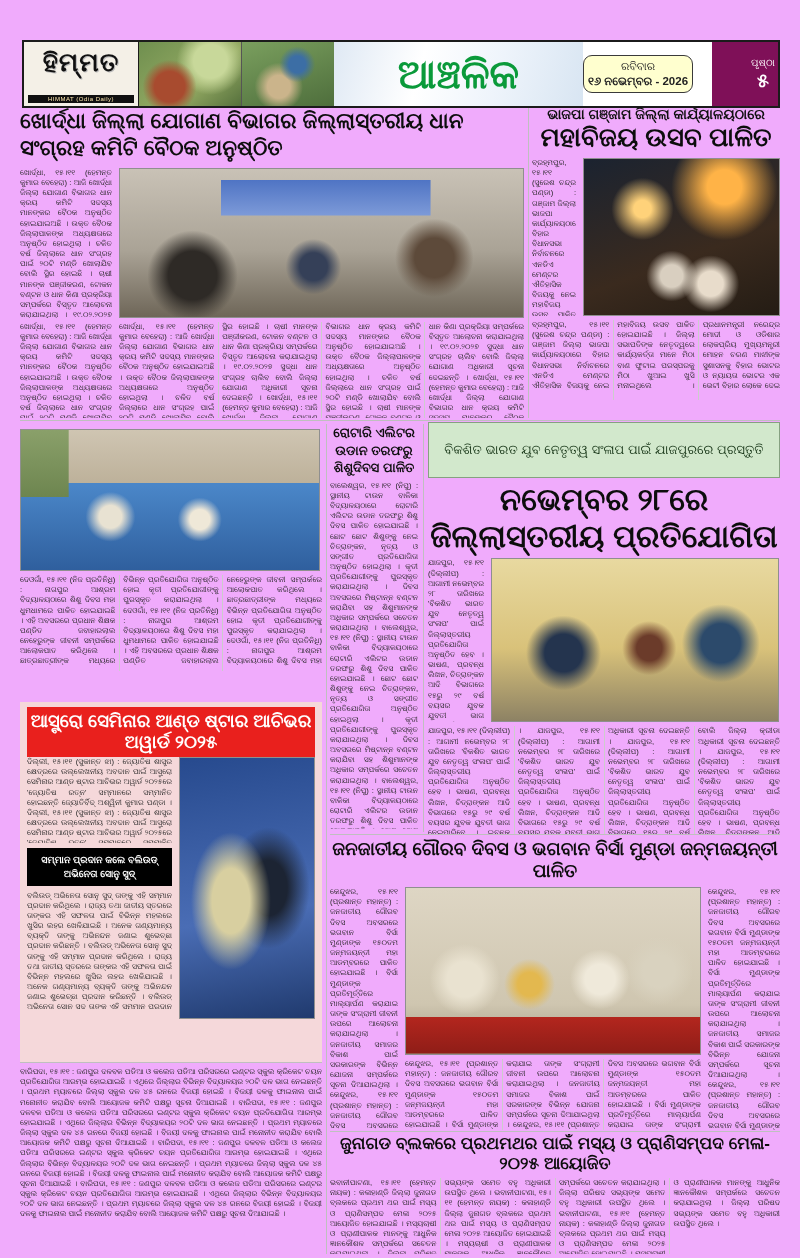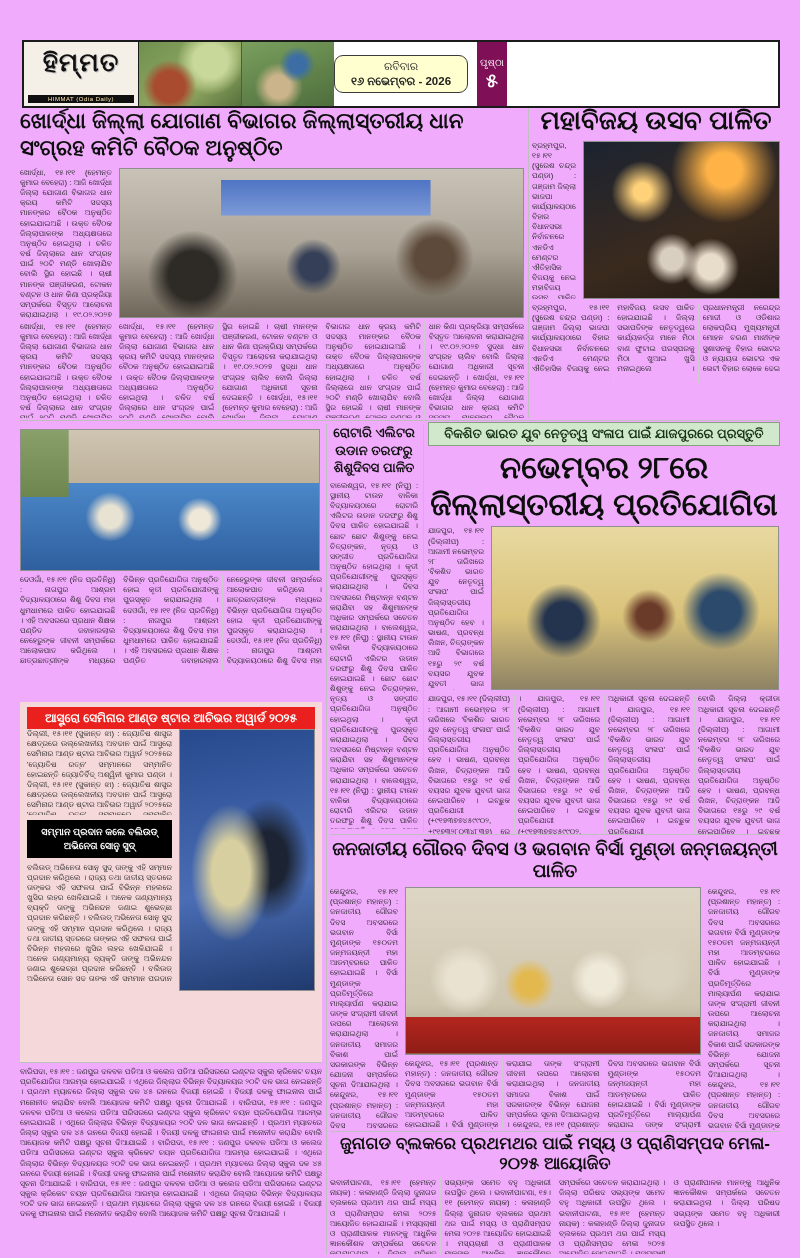--- a/index.html
+++ b/index.html
@@ -19,25 +19,25 @@
        radial-gradient(circle at 70% 30%, #c8d89a 0 20%, transparent 40%),
        linear-gradient(140deg,#6f8f4f,#94aa63 60%,#55703c);}
   .mp2{width:92px;border-left:1px solid #555;background:
        radial-gradient(circle at 60% 35%, #3c6ea5 0 12%, transparent 26%),
        radial-gradient(circle at 40% 70%, #cbb48b 0 16%, transparent 34%),
        linear-gradient(160deg,#7a9f5e,#4e6e3c);}
   .mast-center{flex:1;display:flex;align-items:center;justify-content:center;
        background:linear-gradient(105deg,#dfe9f4 0%,#ffffff 35%,#eef4fb 65%,#d8e5f2 100%);}
   .section-title{font-size:40px;font-weight:bold;color:#0a9a3a;line-height:1;}
   .date-box{align-self:center;width:104px;background:#ffffcf;border:1px solid #3a3a3a;
-            border-radius:9px;padding:4px 14px;text-align:center;margin-right:9px;}
+            border-radius:9px;padding:4px 2px;text-align:center;margin-right:19px;}
   .date-day{font-size:11px;color:#222;}
   .date-date{font-size:11.5px;font-weight:bold;color:#222;margin-top:2px;}
   .page-box{width:30px;background:#7f1058;color:#fff;display:flex;flex-direction:column;
-            align-items:center;justify-content:center;gap:1px;}
+            align-items:center;justify-content:center;gap:1px;padding-left:36px;}
   .page-label{font-size:10px;}
   .page-num{font-size:19px;font-weight:bold;}
   
   .art{position:absolute;overflow:hidden;}
   .hl{font-weight:bold;color:#0d0d0d;}
   .bt{font-size:7.6px;line-height:1.34;text-align:justify;color:#222;overflow:hidden;}
   .cols3{column-count:3;column-gap:8px;column-rule:1px solid #ccc;}
   .cols4{column-count:4;column-gap:8px;column-rule:1px solid #ccc;}
   .photo{border:1px solid #8f8f8f;box-sizing:border-box;flex:none;}
   .vline,.hline{position:absolute;background:#bfbfbf;}
@@ -75,42 +75,45 @@
       radial-gradient(circle at 42% 58%, #e3b84f 0 6%, transparent 13%),
       radial-gradient(circle at 66% 55%, #efe9da 0 7%, transparent 14%),
       radial-gradient(circle at 86% 50%, #d9d2bf 0 6%, transparent 13%),
       linear-gradient(#ded6c4 0%,#cfc6b0 70%,#9d9480 100%);}
   
   .k-headline{font-size:21.5px;line-height:1.25;}
   .a-flex{display:flex;gap:7px;}
   .kicker{font-size:14px;font-weight:bold;text-align:center;color:#101010;}
   .big-hl{font-size:26px;text-align:center;line-height:1.15;}
   .mid-hl{font-size:18px;text-align:center;line-height:1.25;}
-  .green-kicker{background:#d2e8cc;border:1px solid #86a181;font-size:13px;font-weight:bold;
-                text-align:center;padding:3px 2px;color:#143314;}
+  .green-kicker{background:#d2e8cc;border:1px solid #86a181;font-size:13px;font-weight:normal;
+                text-align:center;padding:19px 2px;color:#143314;}
   .pink-art{background:#f5d8da;padding:5px 7px;box-sizing:border-box;}
-  .ribbon{background:#e9201d;color:#fff;font-size:12px;font-weight:bold;text-align:center;
+  .ribbon{background:#e9201d;color:#fff;font-size:18px;font-weight:bold;text-align:center;
           padding:4px 2px;}
   .jy-hl{font-size:17.5px;text-align:center;line-height:1.4;margin:5px 0 4px;}
   .caption-box{background:#000;color:#fff;font-size:9.5px;font-weight:bold;text-align:center;
                padding:5px 3px;margin:5px 0;line-height:1.45;}
   .rot-hl{font-size:13px;text-align:center;line-height:1.35;margin-bottom:4px;}
 </style>
 </head>
 <body>
 
 <div class="page">
 
   <div class="masthead">
     <div class="logo-box">
       <div class="logo-main">ହିମ୍ମତ</div>
       <div class="logo-sub">HIMMAT (Odia Daily)</div>
     </div>
     <div class="mast-photo mp1"></div>
     <div class="mast-photo mp2"></div>
+    <div class="mast-center">
+      <div class="section-title">ଆଞ୍ଚଳିକ</div>
+    </div>
     <div class="date-box">
       <div class="date-day">ରବିବାର</div>
       <div class="date-date">୧୬ ନଭେମ୍ବର - 2026</div>
     </div>
     <div class="page-box">
       <div class="page-label">ପୃଷ୍ଠା</div>
       <div class="page-num">୫</div>
     </div>
   </div>
 
@@ -120,20 +123,21 @@
       <div class="bt" style="width:92px;height:150px;">ଖୋର୍ଦ୍ଧା, ୧୫।୧୧ (ହେମନ୍ତ କୁମାର ବେହେରା) : ଆଜି ଖୋର୍ଦ୍ଧା ଜିଲ୍ଲା ଯୋଗାଣ ବିଭାଗର ଧାନ କ୍ରୟ କମିଟି ସଦସ୍ୟ ମାନଙ୍କର ବୈଠକ ଅନୁଷ୍ଠିତ ହୋଇଯାଇଅଛି । ଉକ୍ତ ବୈଠକ ଜିଲ୍ଲାପାଳଙ୍କ ଅଧ୍ୟକ୍ଷତାରେ ଅନୁଷ୍ଠିତ ହୋଇଥିଲା । ଚଳିତ ବର୍ଷ ଜିଲ୍ଲାରେ ଧାନ ସଂଗ୍ରହ ପାଇଁ ୨୦ଟି ମଣ୍ଡି ଖୋଲାଯିବ ବୋଲି ସ୍ଥିର ହୋଇଛି । ଚାଷୀ ମାନଙ୍କ ପଞ୍ଜୀକରଣ, ଟୋକନ ବଣ୍ଟନ ଓ ଧାନ କିଣା ପ୍ରକ୍ରିୟା ସମ୍ପର୍କରେ ବିସ୍ତୃତ ଆଲୋଚନା କରାଯାଇଥିଲା । ୧୯.୦୨.୨୦୨୭ ସୁଦ୍ଧା ଧାନ ସଂଗ୍ରହ ଚାଲିବ ବୋଲି ଜିଲ୍ଲା ଯୋଗାଣ ଅଧିକାରୀ ସୂଚନା ଦେଇଛନ୍ତି । ଖୋର୍ଦ୍ଧା, ୧୫।୧୧ (ହେମନ୍ତ କୁମାର ବେହେରା) : ଆଜି ଖୋର୍ଦ୍ଧା ଜିଲ୍ଲା ଯୋଗାଣ ବିଭାଗର ଧାନ କ୍ରୟ କମିଟି ସଦସ୍ୟ ମାନଙ୍କର ବୈଠକ ଅନୁଷ୍ଠିତ ହୋଇଯାଇଅଛି । ଉକ୍ତ ବୈଠକ ଜିଲ୍ଲାପାଳଙ୍କ ଅଧ୍ୟକ୍ଷତାରେ ଅନୁଷ୍ଠିତ ହୋଇଥିଲା । ଚଳିତ ବର୍ଷ ଜିଲ୍ଲାରେ ଧାନ ସଂଗ୍ରହ ପାଇଁ ୨୦ଟି ମଣ୍ଡି ଖୋଲାଯିବ ବୋଲି ସ୍ଥିର ହୋଇଛି । ଚାଷୀ ମାନଙ୍କ ପଞ୍ଜୀକରଣ, ଟୋକନ ବଣ୍ଟନ ଓ ଧାନ କିଣା ପ୍ରକ୍ରିୟା ସମ୍ପର୍କରେ ବିସ୍ତୃତ ଆଲୋଚନା କରାଯାଇଥିଲା । ୧୯.୦୨.୨୦୨୭ ସୁଦ୍ଧା ଧାନ ସଂଗ୍ରହ ଚାଲିବ ବୋଲି ଜିଲ୍ଲା ଯୋଗାଣ ଅଧିକାରୀ ସୂଚନା ଦେଇଛନ୍ତି ।</div>
       <div class="photo ph-meeting" style="width:405px;height:150px;"></div>
     </div>
     <div class="a-flex" style="margin-top:4px;">
       <div class="bt" style="width:92px;height:108px;">ଖୋର୍ଦ୍ଧା, ୧୫।୧୧ (ହେମନ୍ତ କୁମାର ବେହେରା) : ଆଜି ଖୋର୍ଦ୍ଧା ଜିଲ୍ଲା ଯୋଗାଣ ବିଭାଗର ଧାନ କ୍ରୟ କମିଟି ସଦସ୍ୟ ମାନଙ୍କର ବୈଠକ ଅନୁଷ୍ଠିତ ହୋଇଯାଇଅଛି । ଉକ୍ତ ବୈଠକ ଜିଲ୍ଲାପାଳଙ୍କ ଅଧ୍ୟକ୍ଷତାରେ ଅନୁଷ୍ଠିତ ହୋଇଥିଲା । ଚଳିତ ବର୍ଷ ଜିଲ୍ଲାରେ ଧାନ ସଂଗ୍ରହ ପାଇଁ ୨୦ଟି ମଣ୍ଡି ଖୋଲାଯିବ ବୋଲି ସ୍ଥିର ହୋଇଛି । ଚାଷୀ ମାନଙ୍କ ପଞ୍ଜୀକରଣ, ଟୋକନ ବଣ୍ଟନ ଓ ଧାନ କିଣା ପ୍ରକ୍ରିୟା ସମ୍ପର୍କରେ ବିସ୍ତୃତ ଆଲୋଚନା କରାଯାଇଥିଲା । ୧୯.୦୨.୨୦୨୭ ସୁଦ୍ଧା ଧାନ ସଂଗ୍ରହ ଚାଲିବ ବୋଲି ଜିଲ୍ଲା ଯୋଗାଣ ଅଧିକାରୀ ସୂଚନା ଦେଇଛନ୍ତି । ଖୋର୍ଦ୍ଧା, ୧୫।୧୧ (ହେମନ୍ତ କୁମାର ବେହେରା) : ଆଜି ଖୋର୍ଦ୍ଧା ଜିଲ୍ଲା ଯୋଗାଣ ବିଭାଗର ଧାନ କ୍ରୟ କମିଟି ସଦସ୍ୟ ମାନଙ୍କର ବୈଠକ ଅନୁଷ୍ଠିତ ହୋଇଯାଇଅଛି । ଉକ୍ତ ବୈଠକ ଜିଲ୍ଲାପାଳଙ୍କ ଅଧ୍ୟକ୍ଷତାରେ ଅନୁଷ୍ଠିତ ହୋଇଥିଲା । ଚଳିତ ବର୍ଷ ଜିଲ୍ଲାରେ ଧାନ ସଂଗ୍ରହ ପାଇଁ ୨୦ଟି ମଣ୍ଡି ଖୋଲାଯିବ ବୋଲି ସ୍ଥିର ହୋଇଛି । ଚାଷୀ ମାନଙ୍କ ପଞ୍ଜୀକରଣ, ଟୋକନ ବଣ୍ଟନ ଓ ଧାନ କିଣା ପ୍ରକ୍ରିୟା ସମ୍ପର୍କରେ ବିସ୍ତୃତ ଆଲୋଚନା କରାଯାଇଥିଲା । ୧୯.୦୨.୨୦୨୭ ସୁଦ୍ଧା ଧାନ ସଂଗ୍ରହ ଚାଲିବ ବୋଲି ଜିଲ୍ଲା ଯୋଗାଣ ଅଧିକାରୀ ସୂଚନା ଦେଇଛନ୍ତି ।</div>
       <div class="bt cols4" style="width:405px;height:108px;">ଖୋର୍ଦ୍ଧା, ୧୫।୧୧ (ହେମନ୍ତ କୁମାର ବେହେରା) : ଆଜି ଖୋର୍ଦ୍ଧା ଜିଲ୍ଲା ଯୋଗାଣ ବିଭାଗର ଧାନ କ୍ରୟ କମିଟି ସଦସ୍ୟ ମାନଙ୍କର ବୈଠକ ଅନୁଷ୍ଠିତ ହୋଇଯାଇଅଛି । ଉକ୍ତ ବୈଠକ ଜିଲ୍ଲାପାଳଙ୍କ ଅଧ୍ୟକ୍ଷତାରେ ଅନୁଷ୍ଠିତ ହୋଇଥିଲା । ଚଳିତ ବର୍ଷ ଜିଲ୍ଲାରେ ଧାନ ସଂଗ୍ରହ ପାଇଁ ୨୦ଟି ମଣ୍ଡି ଖୋଲାଯିବ ବୋଲି ସ୍ଥିର ହୋଇଛି । ଚାଷୀ ମାନଙ୍କ ପଞ୍ଜୀକରଣ, ଟୋକନ ବଣ୍ଟନ ଓ ଧାନ କିଣା ପ୍ରକ୍ରିୟା ସମ୍ପର୍କରେ ବିସ୍ତୃତ ଆଲୋଚନା କରାଯାଇଥିଲା । ୧୯.୦୨.୨୦୨୭ ସୁଦ୍ଧା ଧାନ ସଂଗ୍ରହ ଚାଲିବ ବୋଲି ଜିଲ୍ଲା ଯୋଗାଣ ଅଧିକାରୀ ସୂଚନା ଦେଇଛନ୍ତି । ଖୋର୍ଦ୍ଧା, ୧୫।୧୧ (ହେମନ୍ତ କୁମାର ବେହେରା) : ଆଜି ଖୋର୍ଦ୍ଧା ଜିଲ୍ଲା ଯୋଗାଣ ବିଭାଗର ଧାନ କ୍ରୟ କମିଟି ସଦସ୍ୟ ମାନଙ୍କର ବୈଠକ ଅନୁଷ୍ଠିତ ହୋଇଯାଇଅଛି । ଉକ୍ତ ବୈଠକ ଜିଲ୍ଲାପାଳଙ୍କ ଅଧ୍ୟକ୍ଷତାରେ ଅନୁଷ୍ଠିତ ହୋଇଥିଲା । ଚଳିତ ବର୍ଷ ଜିଲ୍ଲାରେ ଧାନ ସଂଗ୍ରହ ପାଇଁ ୨୦ଟି ମଣ୍ଡି ଖୋଲାଯିବ ବୋଲି ସ୍ଥିର ହୋଇଛି । ଚାଷୀ ମାନଙ୍କ ପଞ୍ଜୀକରଣ, ଟୋକନ ବଣ୍ଟନ ଓ ଧାନ କିଣା ପ୍ରକ୍ରିୟା ସମ୍ପର୍କରେ ବିସ୍ତୃତ ଆଲୋଚନା କରାଯାଇଥିଲା । ୧୯.୦୨.୨୦୨୭ ସୁଦ୍ଧା ଧାନ ସଂଗ୍ରହ ଚାଲିବ ବୋଲି ଜିଲ୍ଲା ଯୋଗାଣ ଅଧିକାରୀ ସୂଚନା ଦେଇଛନ୍ତି । ଖୋର୍ଦ୍ଧା, ୧୫।୧୧ (ହେମନ୍ତ କୁମାର ବେହେରା) : ଆଜି ଖୋର୍ଦ୍ଧା ଜିଲ୍ଲା ଯୋଗାଣ ବିଭାଗର ଧାନ କ୍ରୟ କମିଟି ସଦସ୍ୟ ମାନଙ୍କର ବୈଠକ ଅନୁଷ୍ଠିତ ହୋଇଯାଇଅଛି । ଉକ୍ତ ବୈଠକ ଜିଲ୍ଲାପାଳଙ୍କ ଅଧ୍ୟକ୍ଷତାରେ ଅନୁଷ୍ଠିତ ହୋଇଥିଲା । ଚଳିତ ବର୍ଷ ଜିଲ୍ଲାରେ ଧାନ ସଂଗ୍ରହ ପାଇଁ ୨୦ଟି ମଣ୍ଡି ଖୋଲାଯିବ ବୋଲି ସ୍ଥିର ହୋଇଛି । ଚାଷୀ ମାନଙ୍କ ପଞ୍ଜୀକରଣ, ଟୋକନ ବଣ୍ଟନ ଓ ଧାନ କିଣା ପ୍ରକ୍ରିୟା ସମ୍ପର୍କରେ ବିସ୍ତୃତ ଆଲୋଚନା କରାଯାଇଥିଲା । ୧୯.୦୨.୨୦୨୭ ସୁଦ୍ଧା ଧାନ ସଂଗ୍ରହ ଚାଲିବ ବୋଲି ଜିଲ୍ଲା ଯୋଗାଣ ଅଧିକାରୀ ସୂଚନା ଦେଇଛନ୍ତି । ଖୋର୍ଦ୍ଧା, ୧୫।୧୧ (ହେମନ୍ତ କୁମାର ବେହେରା) : ଆଜି ଖୋର୍ଦ୍ଧା ଜିଲ୍ଲା ଯୋଗାଣ ବିଭାଗର ଧାନ କ୍ରୟ କମିଟି ସଦସ୍ୟ ମାନଙ୍କର ବୈଠକ ଅନୁଷ୍ଠିତ ହୋଇଯାଇଅଛି । ଉକ୍ତ ବୈଠକ ଜିଲ୍ଲାପାଳଙ୍କ ଅଧ୍ୟକ୍ଷତାରେ ଅନୁଷ୍ଠିତ ହୋଇଥିଲା । ଚଳିତ ବର୍ଷ ଜିଲ୍ଲାରେ ଧାନ ସଂଗ୍ରହ ପାଇଁ ୨୦ଟି ମଣ୍ଡି ଖୋଲାଯିବ ବୋଲି ସ୍ଥିର ହୋଇଛି । ଚାଷୀ ମାନଙ୍କ ପଞ୍ଜୀକରଣ, ଟୋକନ ବଣ୍ଟନ ଓ ଧାନ କିଣା ପ୍ରକ୍ରିୟା ସମ୍ପର୍କରେ ବିସ୍ତୃତ ଆଲୋଚନା କରାଯାଇଥିଲା । ୧୯.୦୨.୨୦୨୭ ସୁଦ୍ଧା ଧାନ ସଂଗ୍ରହ ଚାଲିବ ବୋଲି ଜିଲ୍ଲା ଯୋଗାଣ ଅଧିକାରୀ ସୂଚନା ଦେଇଛନ୍ତି ।</div>
     </div>
   </div>
 
   <div class="art" style="left:532px;top:106px;width:248px;height:312px;">
+    <div class="kicker">ଭାଜପା ଗଞ୍ଜାମ ଜିଲ୍ଲା କାର୍ଯ୍ୟାଳୟଠାରେ</div>
     <div class="hl big-hl">ମହାବିଜୟ ଉସବ ପାଳିତ</div>
     <div class="a-flex" style="margin-top:5px;height:158px;">
       <div class="bt" style="width:44px;height:158px;">ବ୍ରହ୍ମପୁର, ୧୫।୧୧ (ସୁରେଶ ଚନ୍ଦ୍ର ପଣ୍ଡା) : ଗଞ୍ଜାମ ଜିଲ୍ଲା ଭାଜପା କାର୍ଯ୍ୟାଳୟଠାରେ ବିହାର ବିଧାନସଭା ନିର୍ବାଚନରେ ଏନଡିଏ ମେଣ୍ଟର ଐତିହାସିକ ବିଜୟକୁ ନେଇ ମହାବିଜୟ ଉସବ ପାଳିତ ହୋଇଯାଇଛି । ଜିଲ୍ଲା ସଭାପତିଙ୍କ ନେତୃତ୍ୱରେ କାର୍ଯ୍ୟକର୍ତ୍ତା ମାନେ ମିଠା ବାଣ ଫୁଟାଇ ପରସ୍ପରକୁ ମିଠା ଖୁଆଇ ଖୁସି ମନାଇଥିଲେ । ପ୍ରଧାନମନ୍ତ୍ରୀ ନରେନ୍ଦ୍ର ମୋଦୀ ଓ ଓଡିଶାର ଲୋକପ୍ରିୟ ମୁଖ୍ୟମନ୍ତ୍ରୀ ମୋହନ ଚରଣ ମାଝୀଙ୍କ ସୁଶାସନକୁ ବିହାର ଭୋଟର ଓ ନ୍ୟାୟତା ଭୋଟର ଏକ ଭେଟୀ ବିହାର ଲୋକେ ଦେଇ ବିଜୟ କରିଥିଲେ ।</div>
       <div class="photo ph-crowd" style="width:197px;height:158px;"></div>
     </div>
     <div class="bt cols3" style="margin-top:4px;height:80px;">ବ୍ରହ୍ମପୁର, ୧୫।୧୧ (ସୁରେଶ ଚନ୍ଦ୍ର ପଣ୍ଡା) : ଗଞ୍ଜାମ ଜିଲ୍ଲା ଭାଜପା କାର୍ଯ୍ୟାଳୟଠାରେ ବିହାର ବିଧାନସଭା ନିର୍ବାଚନରେ ଏନଡିଏ ମେଣ୍ଟର ଐତିହାସିକ ବିଜୟକୁ ନେଇ ମହାବିଜୟ ଉସବ ପାଳିତ ହୋଇଯାଇଛି । ଜିଲ୍ଲା ସଭାପତିଙ୍କ ନେତୃତ୍ୱରେ କାର୍ଯ୍ୟକର୍ତ୍ତା ମାନେ ମିଠା ବାଣ ଫୁଟାଇ ପରସ୍ପରକୁ ମିଠା ଖୁଆଇ ଖୁସି ମନାଇଥିଲେ । ପ୍ରଧାନମନ୍ତ୍ରୀ ନରେନ୍ଦ୍ର ମୋଦୀ ଓ ଓଡିଶାର ଲୋକପ୍ରିୟ ମୁଖ୍ୟମନ୍ତ୍ରୀ ମୋହନ ଚରଣ ମାଝୀଙ୍କ ସୁଶାସନକୁ ବିହାର ଭୋଟର ଓ ନ୍ୟାୟତା ଭୋଟର ଏକ ଭେଟୀ ବିହାର ଲୋକେ ଦେଇ ବିଜୟ କରିଥିଲେ । ବ୍ରହ୍ମପୁର, ୧୫।୧୧ (ସୁରେଶ ଚନ୍ଦ୍ର ପଣ୍ଡା) : ଗଞ୍ଜାମ ଜିଲ୍ଲା ଭାଜପା କାର୍ଯ୍ୟାଳୟଠାରେ ବିହାର ବିଧାନସଭା ନିର୍ବାଚନରେ ଏନଡିଏ ମେଣ୍ଟର ଐତିହାସିକ ବିଜୟକୁ ନେଇ ମହାବିଜୟ ଉସବ ପାଳିତ ହୋଇଯାଇଛି । ଜିଲ୍ଲା ସଭାପତିଙ୍କ ନେତୃତ୍ୱରେ କାର୍ଯ୍ୟକର୍ତ୍ତା ମାନେ ମିଠା ବାଣ ଫୁଟାଇ ପରସ୍ପରକୁ ମିଠା ଖୁଆଇ ଖୁସି ମନାଇଥିଲେ । ପ୍ରଧାନମନ୍ତ୍ରୀ ନରେନ୍ଦ୍ର ମୋଦୀ ଓ ଓଡିଶାର ଲୋକପ୍ରିୟ ମୁଖ୍ୟମନ୍ତ୍ରୀ ମୋହନ ଚରଣ ମାଝୀଙ୍କ ସୁଶାସନକୁ ବିହାର ଭୋଟର ଓ ନ୍ୟାୟତା ଭୋଟର ଏକ ଭେଟୀ ବିହାର ଲୋକେ ଦେଇ ବିଜୟ କରିଥିଲେ । ବ୍ରହ୍ମପୁର, ୧୫।୧୧ (ସୁରେଶ ଚନ୍ଦ୍ର ପଣ୍ଡା) : ଗଞ୍ଜାମ ଜିଲ୍ଲା ଭାଜପା କାର୍ଯ୍ୟାଳୟଠାରେ ବିହାର ବିଧାନସଭା ନିର୍ବାଚନରେ ଏନଡିଏ ମେଣ୍ଟର ଐତିହାସିକ ବିଜୟକୁ ନେଇ ମହାବିଜୟ ଉସବ ପାଳିତ ହୋଇଯାଇଛି । ଜିଲ୍ଲା ସଭାପତିଙ୍କ ନେତୃତ୍ୱରେ କାର୍ଯ୍ୟକର୍ତ୍ତା ମାନେ ମିଠା ବାଣ ଫୁଟାଇ ପରସ୍ପରକୁ ମିଠା ଖୁଆଇ ଖୁସି ମନାଇଥିଲେ । ପ୍ରଧାନମନ୍ତ୍ରୀ ନରେନ୍ଦ୍ର ମୋଦୀ ଓ ଓଡିଶାର ଲୋକପ୍ରିୟ ମୁଖ୍ୟମନ୍ତ୍ରୀ ମୋହନ ଚରଣ ମାଝୀଙ୍କ ସୁଶାସନକୁ ବିହାର ଭୋଟର ଓ ନ୍ୟାୟତା ଭୋଟର ଏକ ଭେଟୀ ବିହାର ଲୋକେ ଦେଇ ବିଜୟ କରିଥିଲେ ।</div>
   </div>
 
   <div class="art" style="left:20px;top:424px;width:302px;height:274px;">
     <div class="photo ph-school" style="width:300px;height:142px;margin-top:5px;"></div>

